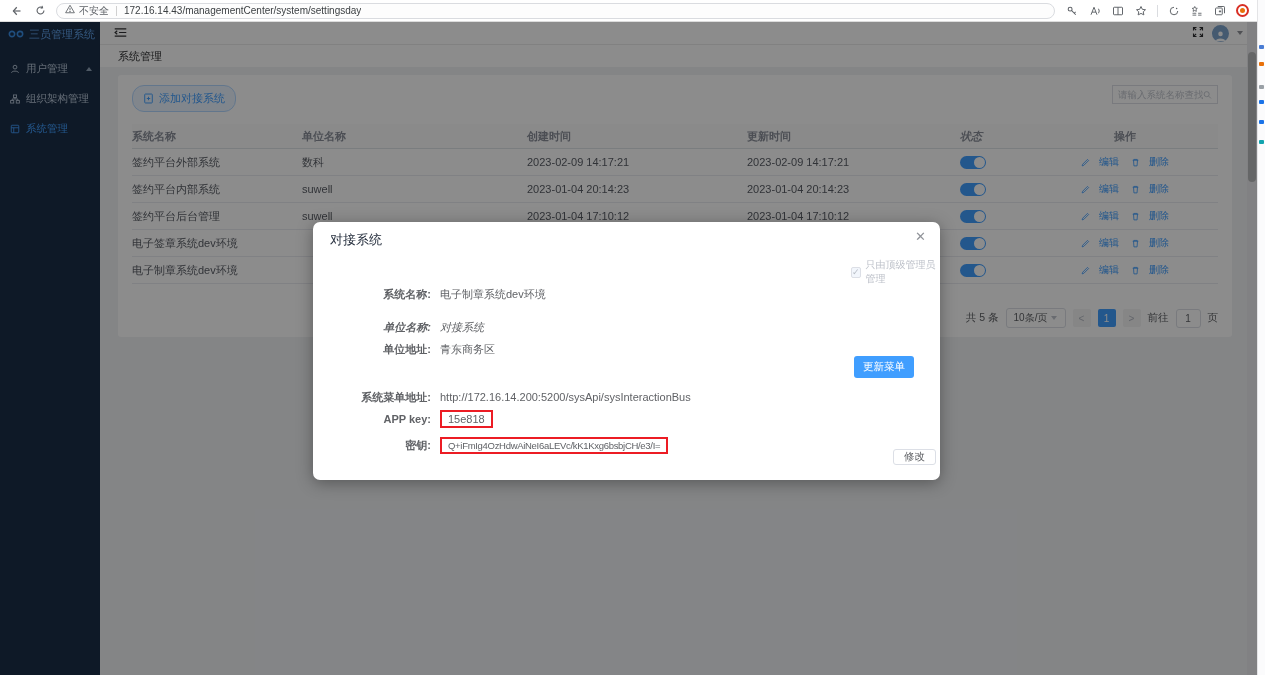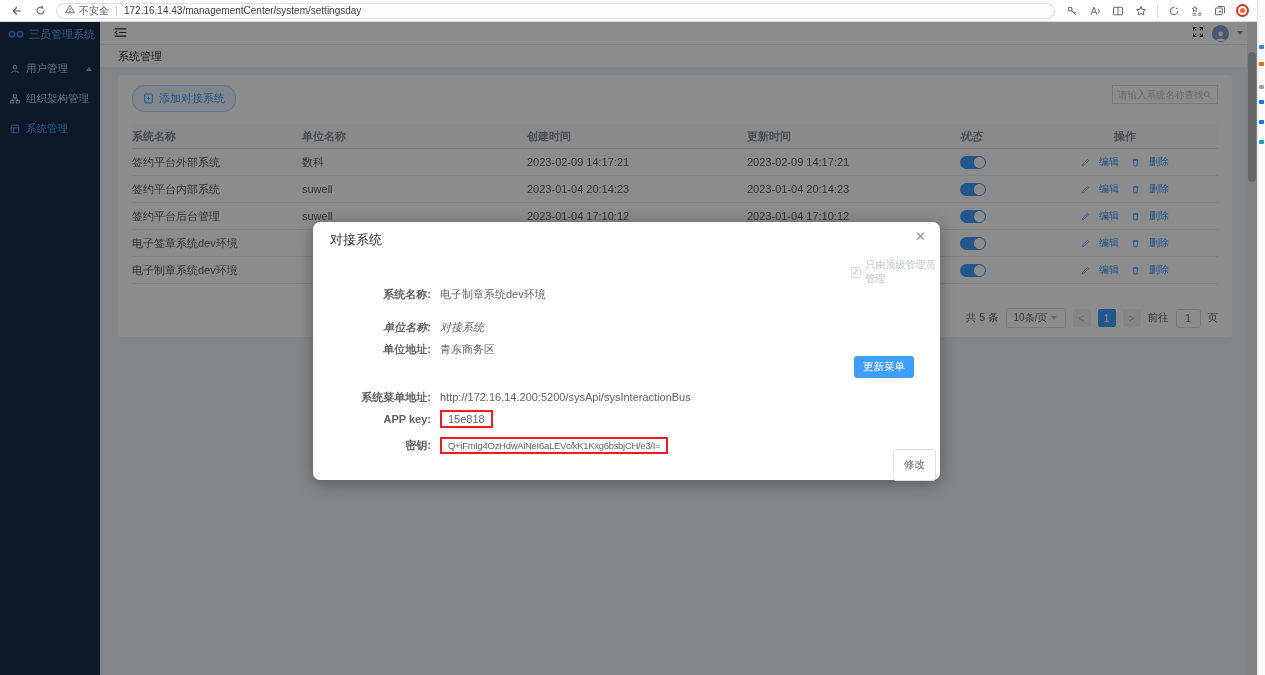--- a/index.html
+++ b/index.html
@@ -76,21 +76,21 @@
   .modal-title { position:absolute; left:17px; top:9px; font-size:13px; color:#27303f; }
   .modal-close { position:absolute; right:14px; top:7px; color:#909399; font-size:13px; cursor:pointer; }
   .mrow { position:absolute; left:0; height:18px; display:flex; align-items:center; width:560px;margin-top:26px; }
   .mlabel { width:118px; text-align:right; font-weight:bold; color:#606266; flex:0 0 auto; }
   .mval { margin-left:9px; color:#606266; white-space:nowrap; }
   .redbox { border:2px solid #ec1c24; padding:1px 6px; }
   .key-small { font-size:9.5px; letter-spacing:-0.3px; }
   .mcheck { position:absolute; left:538px; top:36px; display:flex; align-items:center; gap:5px; color:#bdc1c9; font-size:10px; }
   .mcheck .box { width:11px; height:11px; border:1px solid #dcdfe6; background:#f2f6fc; border-radius:2px; display:flex; align-items:center; justify-content:center; color:#b7bcc5; font-size:9px; line-height:1; }
   .upd-btn { position:absolute; left:541px; top:134px; background:#409eff; color:#fff; border:none; border-radius:3px; font-size:10.5px; padding:4px 9px; cursor:pointer; font-family:"Liberation Sans",sans-serif; }
-  .mod-btn { position:absolute; left:580px; top:227px; background:#fff; color:#606266; border:1px solid #dcdfe6; border-radius:3px; font-size:10.5px; padding:8px 10px; cursor:pointer; font-family:"Liberation Sans",sans-serif; }
+  .mod-btn { position:absolute; left:580px; top:227px; background:#fff; color:#606266; border:1px solid #dcdfe6; border-radius:3px; font-size:10.5px; padding:0 10px; cursor:pointer; font-family:"Liberation Sans",sans-serif; }
 </style>
 </head>
 <body>
 
 <div class="screen">
 
   <div class="chrome">
     <div class="navbtn">
       <svg width="12" height="12" viewBox="0 0 16 16" fill="none" stroke="#5f6368" stroke-width="1.6">
           <path d="M9 3 L4.5 8 L9 13"></path>

